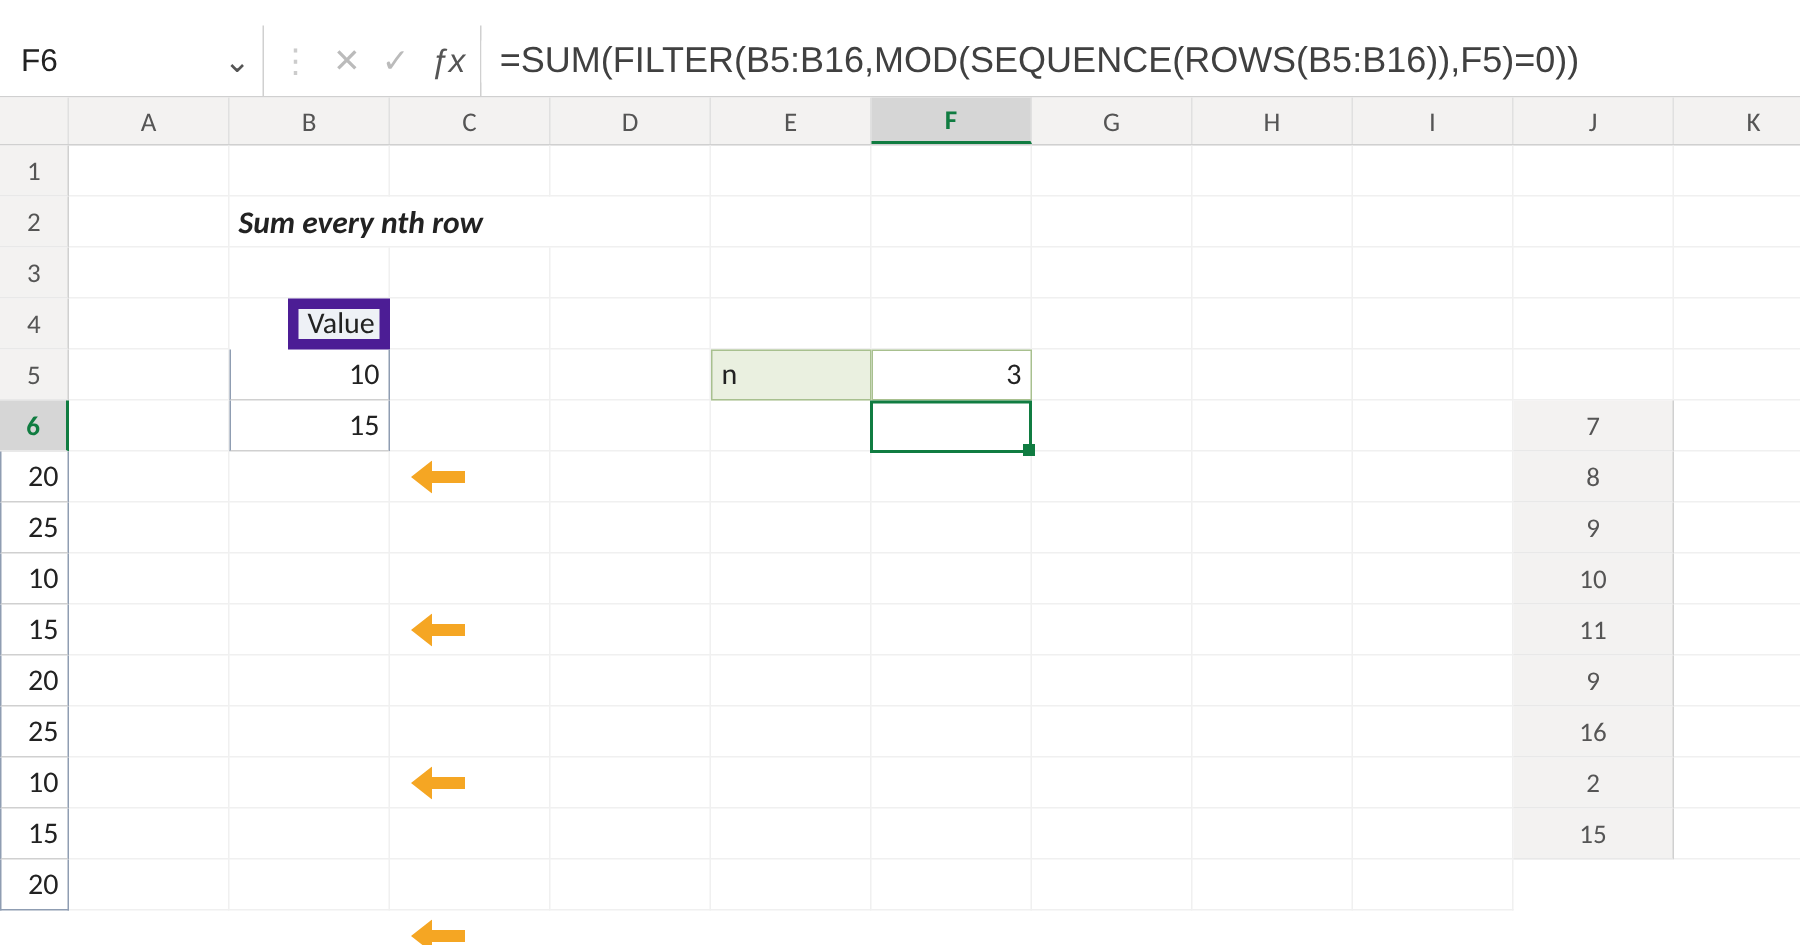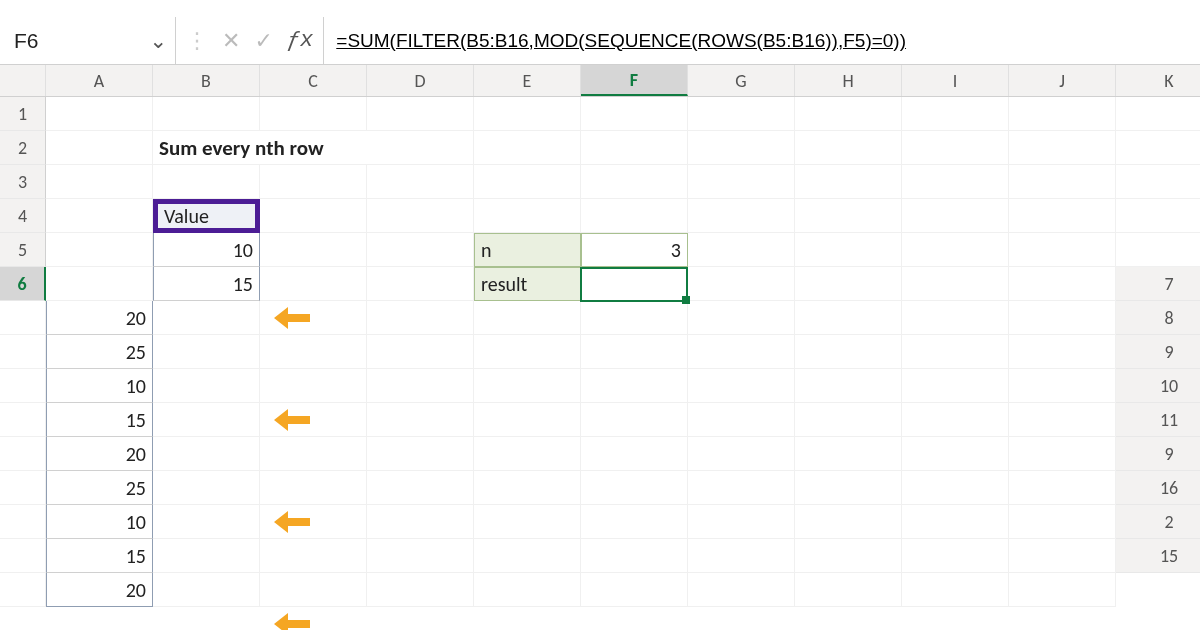--- a/index.html
+++ b/index.html
@@ -6,38 +6,38 @@
   html, body { margin: 0; padding: 0; width: 1200px; height: 630px; overflow: hidden; font-family: Calibri, "Segoe UI", Arial, sans-serif; background: #fff; }
   .app { position: absolute; left: 0; top: 17px; width: 1200px; height: 630px; }
 
   
   .formula-bar { display: flex; align-items: center; height: 48px; border-bottom: 1px solid #d0d0d0; background: #fff; font-size: 21px; }
   .namebox-wrap { display: flex; align-items: center; height: 100%; border-right: 1px solid #d0d0d0; padding: 0 8px 0 12px; width: 176px; }
   .namebox { border: none; outline: none; font-size: 21px; width: 110px; color: #222; }
   .namebox-chev { color: #555; margin-left: auto; }
   .fx-btns { display: flex; align-items: center; gap: 14px; padding: 0 10px; border-right: 1px solid #d0d0d0; height: 100%; color: #999; }
   .fx-btns .dim { color: #bbb; font-size: 22px; }
-  .fx-label { font-style: italic; font-family: Liberation Mono, monospace; color: #555; font-size: 22px; }
-  .formula-input { flex: 1; border: none; outline: none; font-size: 19px; padding: 0 12px; color: #000000; text-decoration: underline; }
+  .fx-label { font-style: italic; font-family: Liberation Sans, sans-serif; color: #555; font-size: 22px; }
+  .formula-input { flex: 1; border: none; outline: none; font-size: 24px; padding: 0 12px; color: #404040; }
 
   
   .col-headers { display: grid; grid-template-columns: 46px repeat(11, 107px); height: 32px; background: #f3f2f1; border-bottom: 1px solid #d0d0d0; font-size: 18px; color: #555; }
   .ch { display: flex; align-items: center; justify-content: center; border-right: 1px solid #e0e0e0; }
   .ch.selectall { background: #f3f2f1; }
   .ch.sel { background: #d6d6d6; color: #107c41; font-weight: 600; border-bottom: 2px solid #107c41; }
 
   
   .grid-wrap { position: relative; }
   .grid { display: grid; grid-template-columns: 46px repeat(11, 107px); grid-auto-rows: 34px; }
   .rh { display: flex; align-items: center; justify-content: center; background: #f3f2f1; border-right: 1px solid #d0d0d0; border-bottom: 1px solid #e8e8e8; font-size: 18px; color: #555; }
   .rh.sel { background: #d6d6d6; color: #107c41; font-weight: 600; border-right: 2px solid #107c41; }
   .cell { border-right: 1px solid #f0f0f0; border-bottom: 1px solid #f0f0f0; padding: 0 6px; display: flex; align-items: center; font-size: 20px; color: #222; }
   .cell.num { justify-content: flex-end; }
-  .cell.bold { font-weight: 700; font-size: 21px; }
-  .cell.hdr { background: #eef1f6; border: 5px solid #4c1d95; }
+  .cell.bold { font-weight: 700; font-size: 21px; font-style: italic; }
+  .cell.hdr { background: #eef1f6; border: 7px solid #4c1d95; margin-left: 39px; }
   .cell.val { border-left: 1px solid #8f9db2; border-right: 1px solid #8f9db2; border-bottom: 1px solid #d0d0d0; }
   .cell.val.last { border-bottom: 1px solid #8f9db2; }
 
   
   .cell.lab { background: #eaf0e0; border: 1px solid #a8c08f; }
   .cell.res { background: #fff; border: 1px solid #a8c08f; justify-content: flex-end; }
 
   
   .active-outline {
     position: absolute;
@@ -150,21 +150,20 @@
       <div class="cell"></div>
       <div class="cell"></div>
       <div class="cell"></div>
       <div class="cell"></div>
 
       <div class="rh sel">6</div>
       <div class="cell"></div>
       <div class="cell val num">15</div>
       <div class="cell"></div>
       <div class="cell"></div>
-      <div class="cell lab">result</div>
       <div class="cell"></div>
       <div class="cell"></div>
       <div class="cell"></div>
       <div class="cell"></div>
       <div class="cell"></div>
 
       <div class="rh">7</div>
       <div class="cell"></div>
       <div class="cell val num">20</div>
       <div class="cell"></div>

